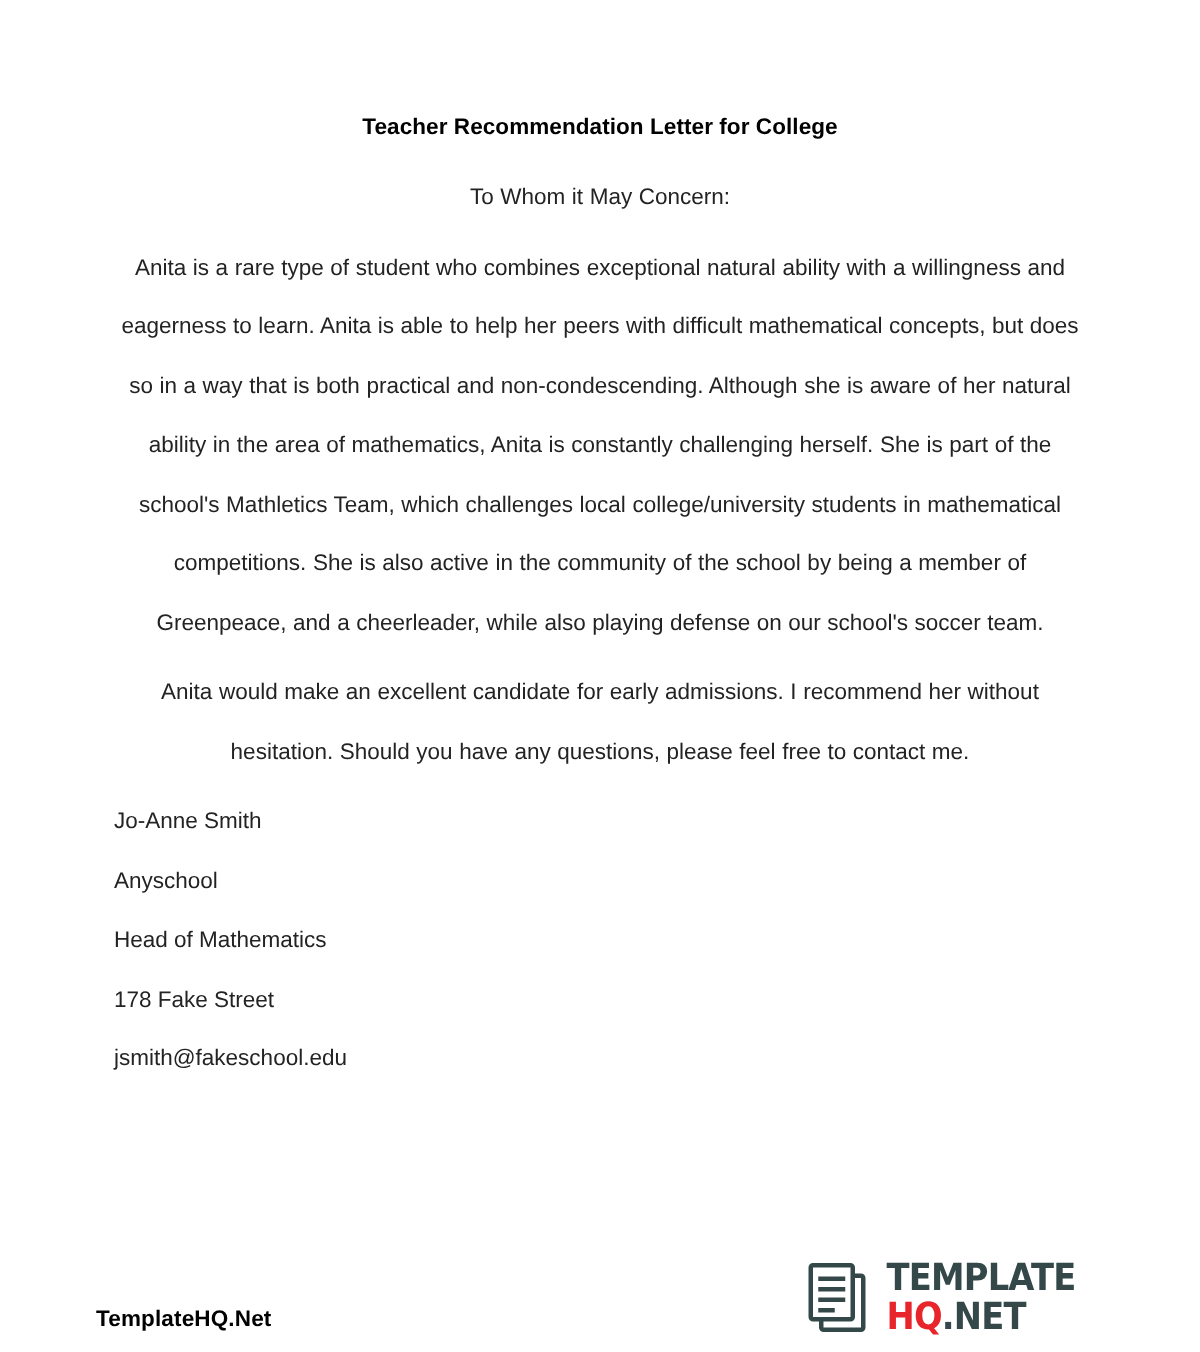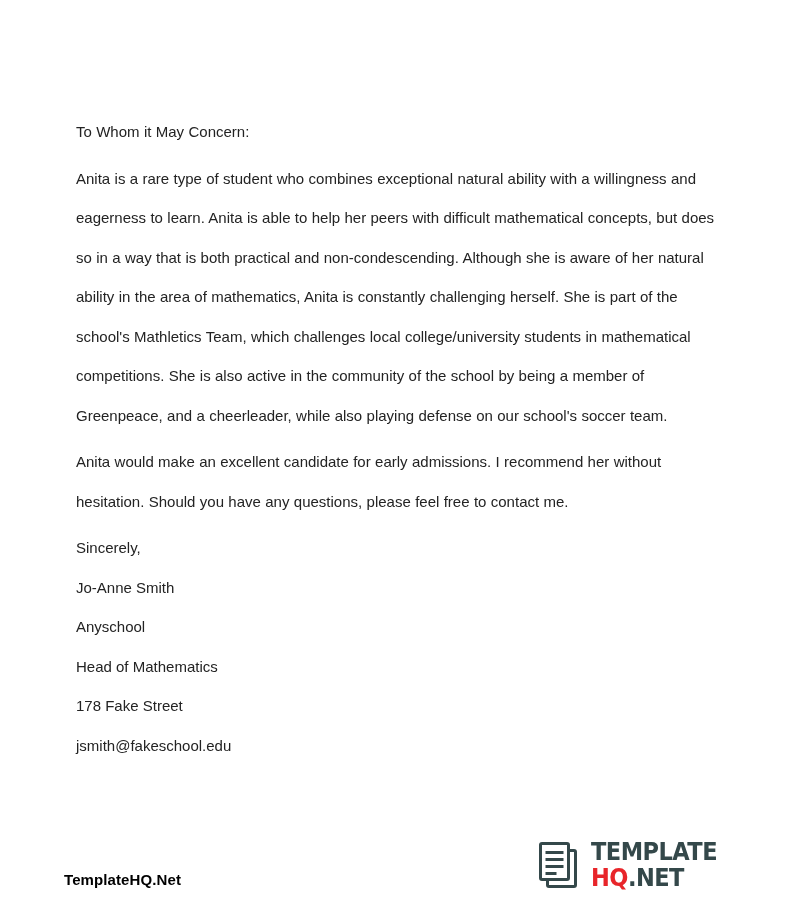--- a/index.html
+++ b/index.html
@@ -39,21 +39,21 @@
     left: 76px;
     top: 112px;
     width: 648px;
   }
 
   .para {
     font-size: 15px;
     line-height: 39.5px;
     color: #232323;
     margin: 0 0 7px 0;
-    text-align: left;
+    text-align: center;
     word-spacing: 0.2px;
   }
 
   .sig-line {
     font-size: 15px;
     line-height: 39.5px;
     color: #232323;
     margin: 0;
   }
 
@@ -119,32 +119,32 @@
 
   .brand-net {
     color: #34484a;
   }
 </style>
 </head>
 <body>
 
 <div class="page">
 
+  <div class="doc-title">Teacher Recommendation Letter for College</div>
 
   <div class="letter-body">
 
     <p class="para">To Whom it May Concern:</p>
 
 
     <p class="para">Anita is a rare type of student who combines exceptional natural ability with a willingness and eagerness to learn. Anita is able to help her peers with difficult mathematical concepts, but does so in a way that is both practical and non-condescending. Although she is aware of her natural ability in the area of mathematics, Anita is constantly challenging herself. She is part of the school's Mathletics Team, which challenges local college/university students in mathematical competitions. She is also active in the community of the school by being a member of Greenpeace, and a cheerleader, while also playing defense on our school's soccer team.</p>
 
     <p class="para">Anita would make an excellent candidate for early admissions. I recommend her without hesitation. Should you have any questions, please feel free to contact me.</p>
 
     <div class="sig-block">
-      <p class="sig-line">Sincerely,</p>
       <p class="sig-line">Jo-Anne Smith</p>
       <p class="sig-line">Anyschool</p>
       <p class="sig-line">Head of Mathematics</p>
       <p class="sig-line">178 Fake Street</p>
       <p class="sig-line">jsmith@fakeschool.edu</p>
     </div>
 
   </div>
 
   <div class="footer-wordmark">TemplateHQ.Net</div>

